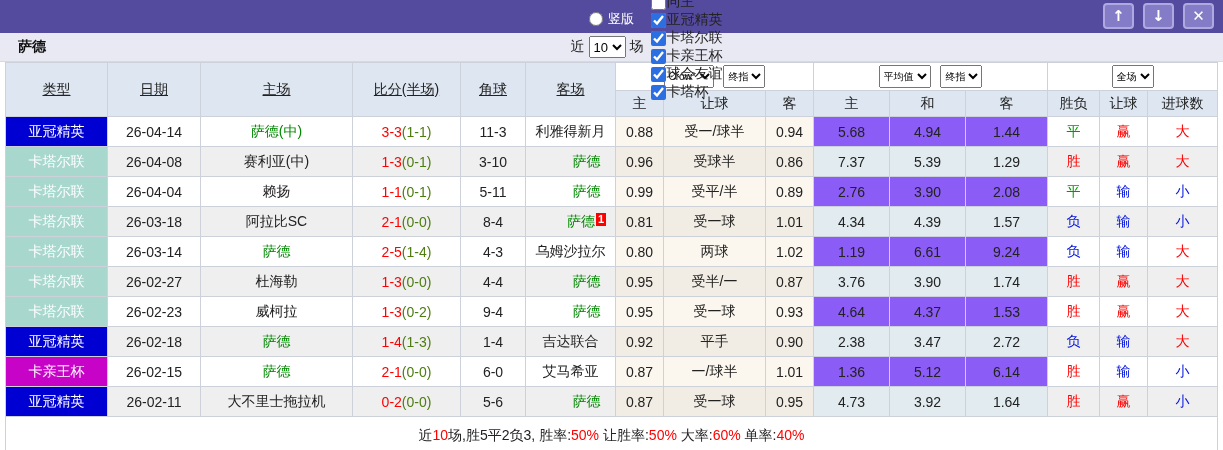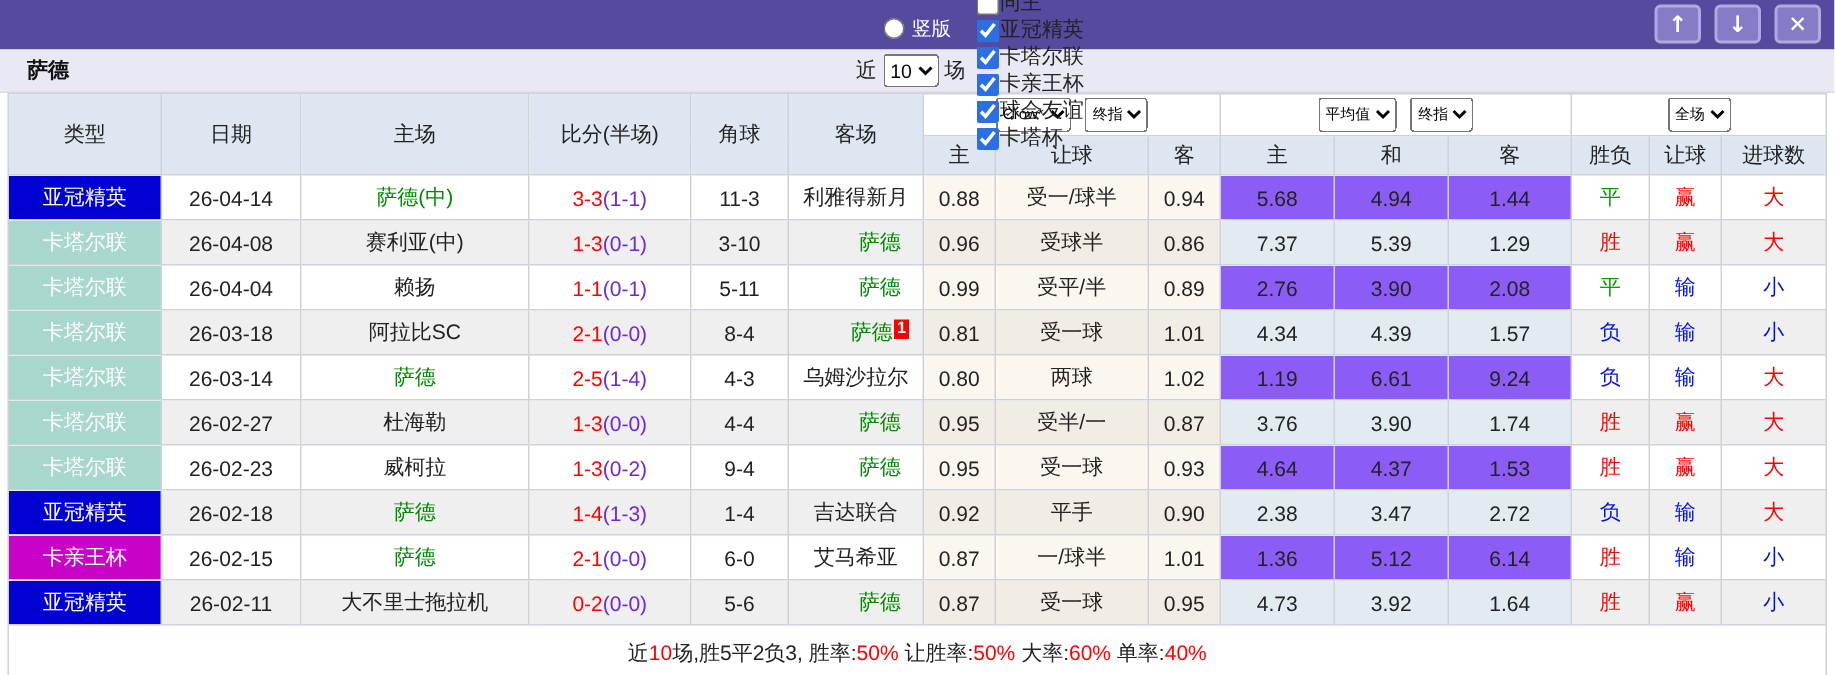--- a/index.html
+++ b/index.html
@@ -41,39 +41,39 @@
   
   table {
     border-collapse:collapse; table-layout:fixed; width:1212px; margin-left:5px;
     font-size:14px;
   }
   th, td {
     border:1px solid #cdd2da; text-align:center; padding:0;
     white-space:nowrap; overflow:hidden;
   }
   th { font-weight:normal; color:#222; }
-  .h-span { background:#dde6f1; }
+  .h-span { background:#dde6f1;text-decoration:underline; }
   .h1 th.sel-cell { background:#fff; height:28px; }
   .h2 th { background:#dde6f1; height:26px; }
   .sel-cell select { font-size:10px; height:23px; margin:0 3px; }
   tbody td { height:30px; }
   tr.odd td { background:#fff; }
   tr.even td { background:#efefef; }
   tr.odd td.hc-col { background:#fbf6ee; }
   tr.even td.hc-col { background:#f2ede4; }
   tr.odd td.avg-col { background:#8b5cf6; }
   tr.even td.avg-col { background:#e1ebf0; }
   td.c-type { color:#fff; }
   tr.odd td.badge-blue, tr.even td.badge-blue { background:#0000d2; }
   tr.odd td.badge-teal, tr.even td.badge-teal { background:#a7d7cd; }
   tr.odd td.badge-magenta, tr.even td.badge-magenta { background:#c803c8; }
   .green { color:#008800;margin-left:32px; }
   .red { color:#f00; }
   .blue { color:#0011dd; }
-  .navy { color:#6d28d9; }
+  .navy { color:#4d7c0f; }
   .wl-green { color:#009900; }
   .red-card {
     display:inline-block; background:#f00; color:#fff; font-size:11px; font-weight:bold;
     line-height:13px; padding:0 2px; margin-left:1px; vertical-align:top;
   }
   .footer-cell { height:38px; background:#fff; font-size:14px; }
   .footer-cell span.red { color:#f00; }
 </style>
 </head>
 <body>

